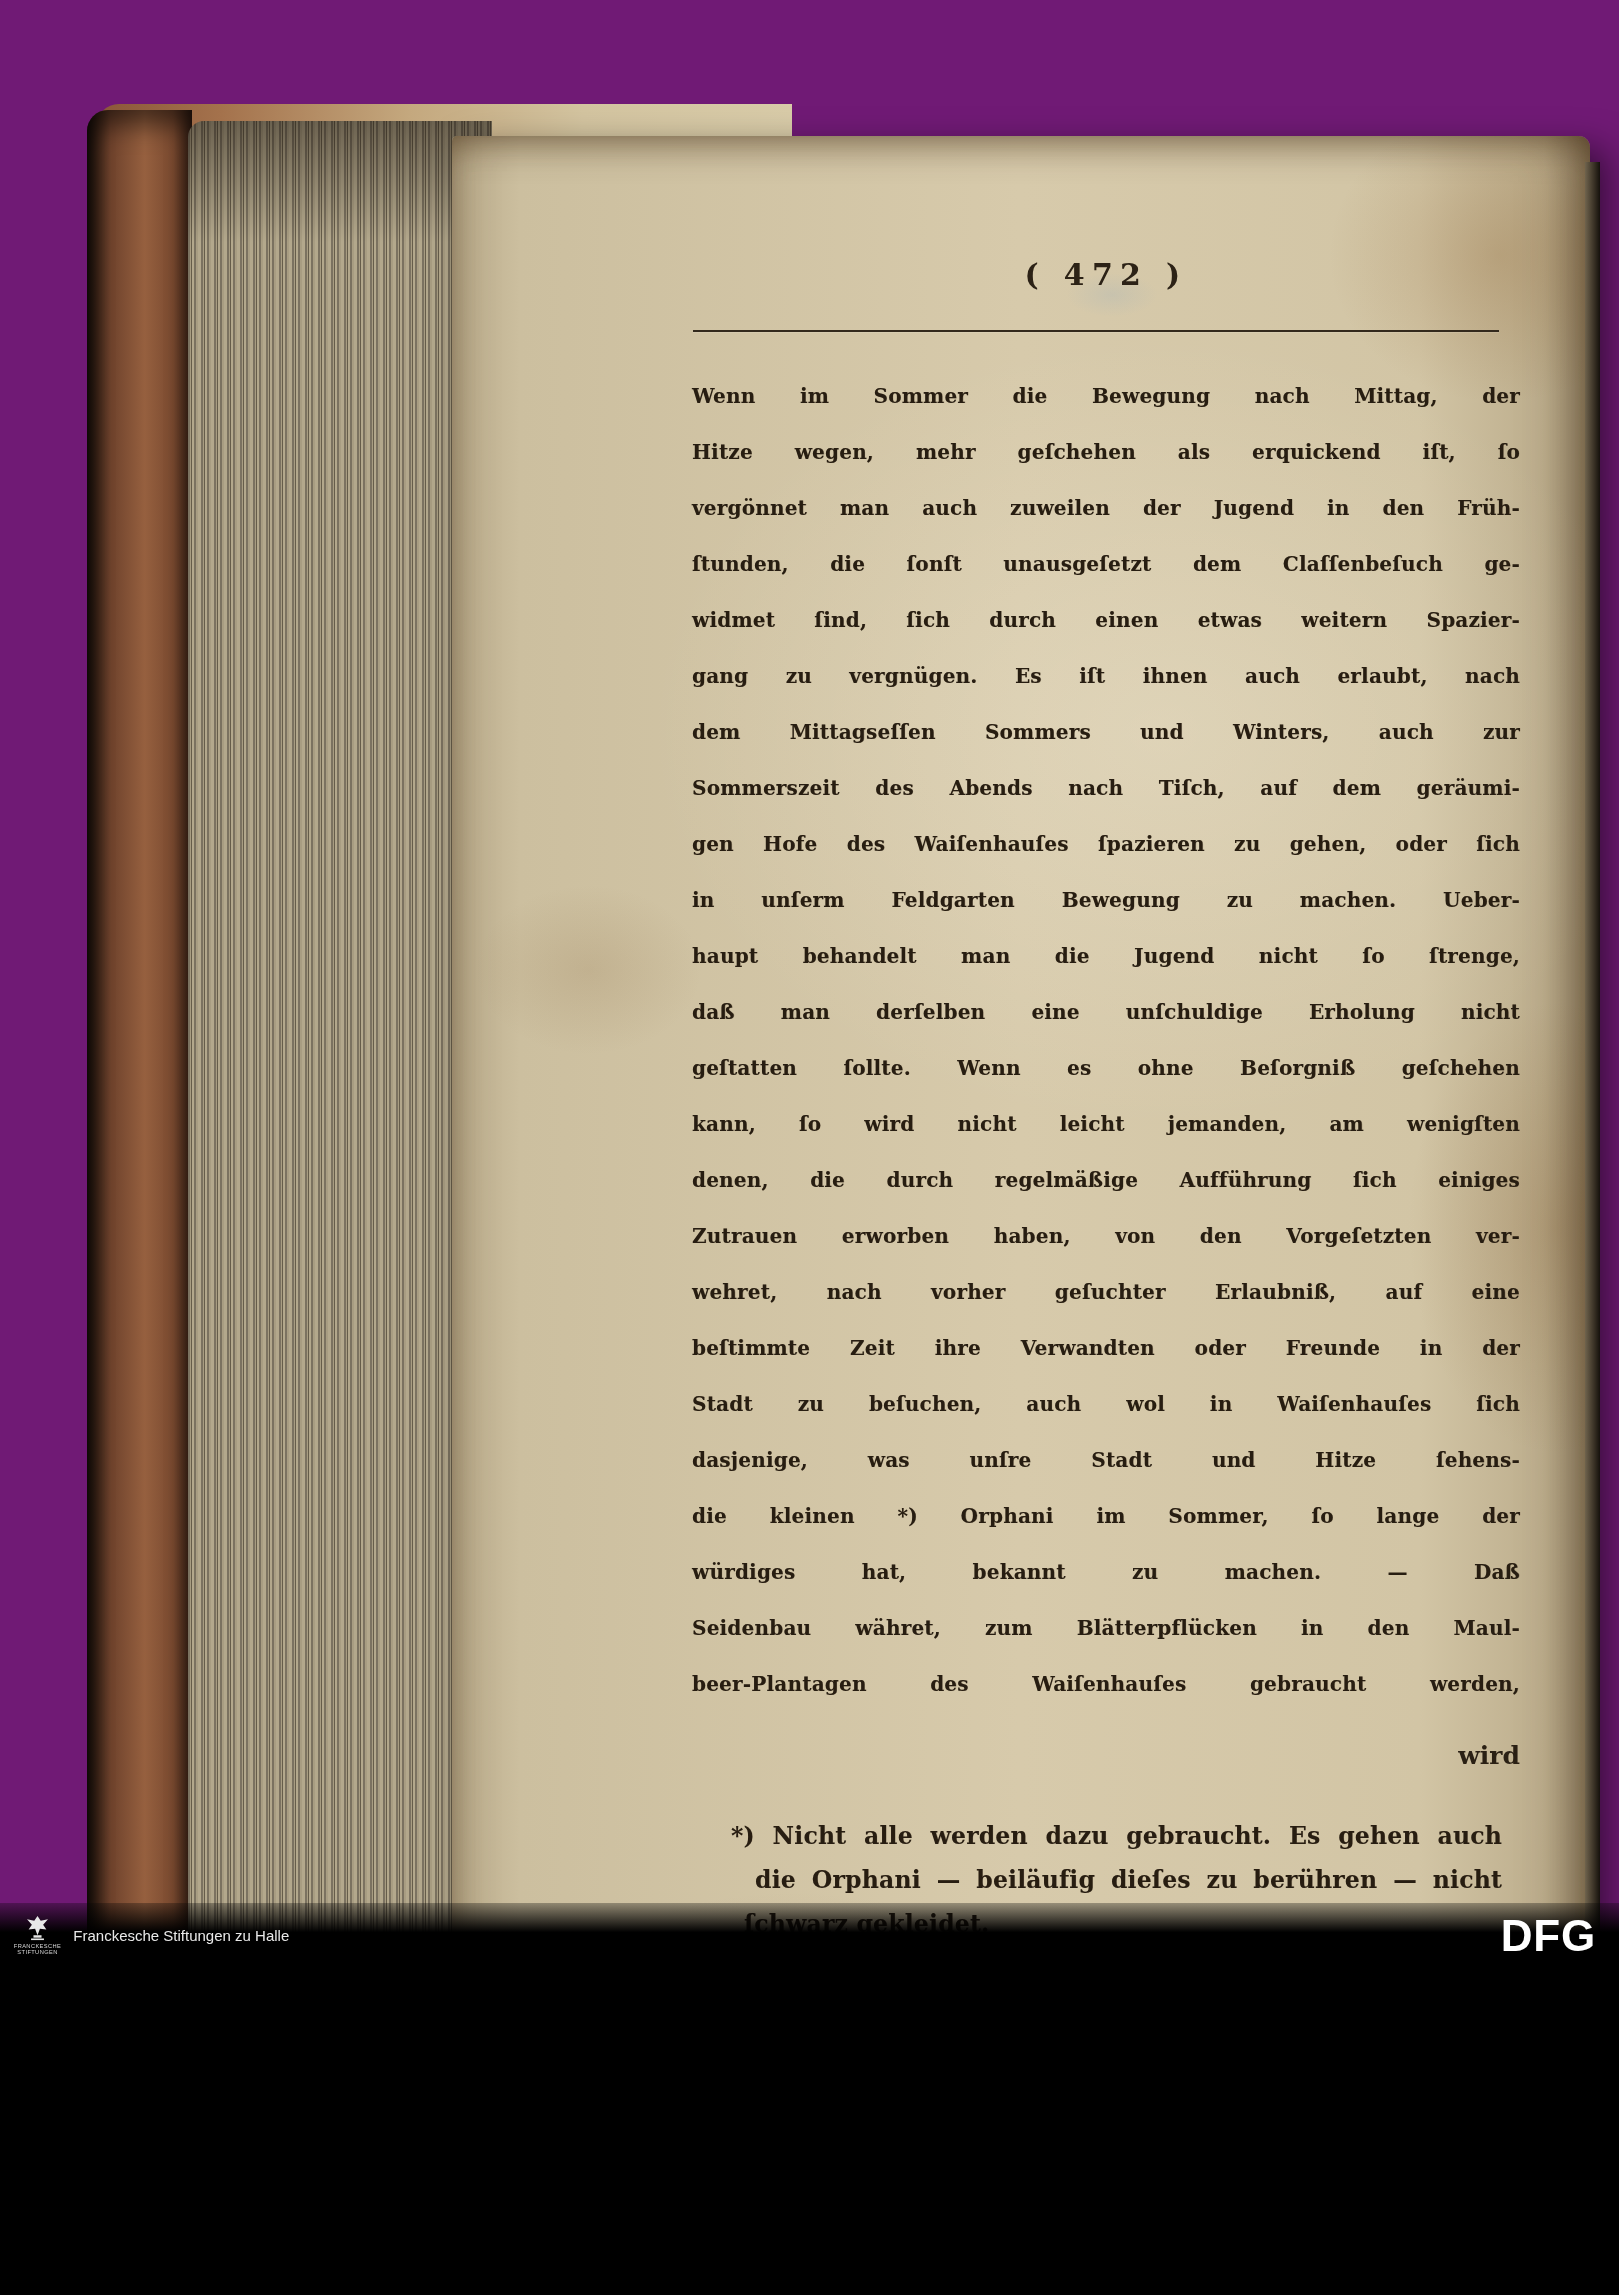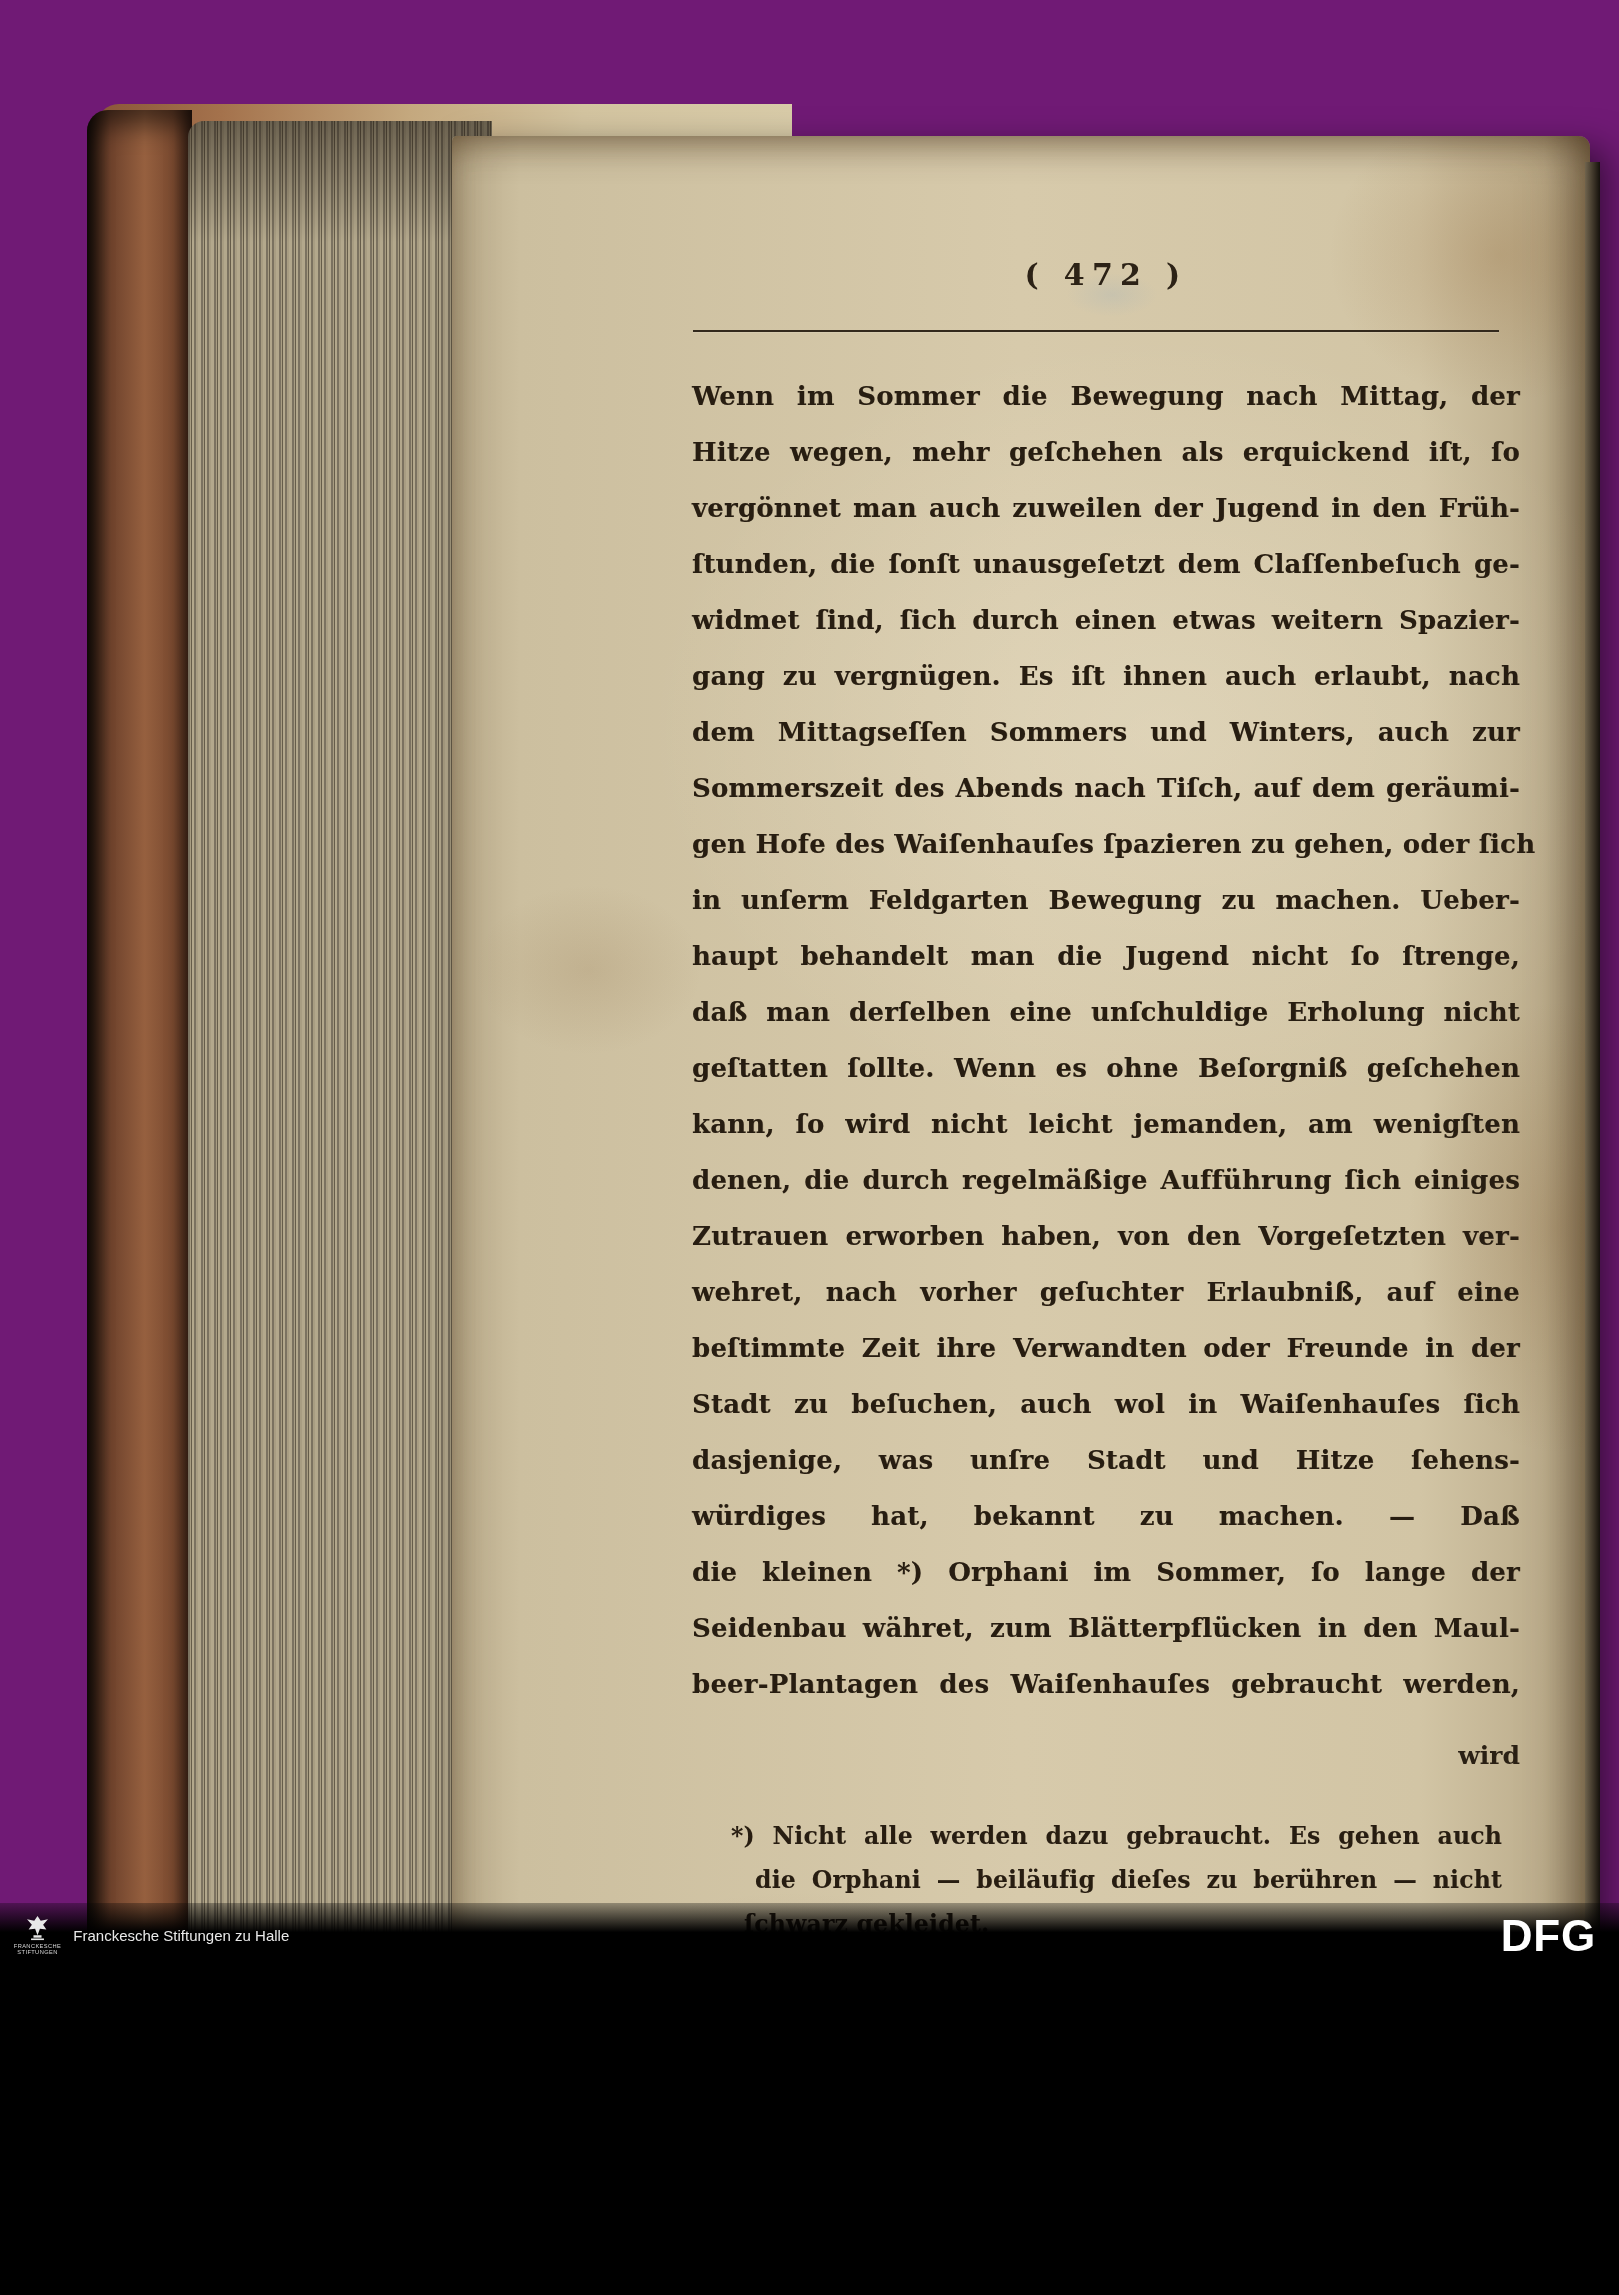--- a/index.html
+++ b/index.html
@@ -72,21 +72,21 @@
     position:absolute; top:121px; left:240px; width:828px;
     text-align:center; font-size:30px; font-weight:700;
     color:#2c2216; letter-spacing:7.3px;
   }
   .rule {
     position:absolute; top:194px; left:241px; width:806px; height:2.4px;
     background:#33291c; box-shadow:0 0.8px 0 rgba(255,255,255,0.14);
   }
   .text-block { position:absolute; top:232px; left:240px; width:828px; }
   .tline {
-    font-size:26px; line-height:56px; font-weight:700; color:#271d11;
+    font-size:20px; line-height:56px; font-weight:700; color:#271d11;
     letter-spacing:0.2px; white-space:nowrap;
     text-align:justify; text-align-last:justify;
     text-shadow:0.3px 0.3px 0.6px rgba(45,28,12,0.35);
   }
   .catchword {
     position:absolute; top:1605px; left:240px; width:828px;
     text-align:right; font-size:25px; font-weight:700; color:#2a2014;
   }
   .footnote { position:absolute; top:1678px; left:279px; width:771px; }
   .fline {
@@ -150,22 +150,22 @@
         <div class="tline">haupt behandelt man die Jugend nicht ſo ſtrenge,</div>
         <div class="tline">daß man derſelben eine unſchuldige Erholung nicht</div>
         <div class="tline">geſtatten ſollte.  Wenn es ohne Beſorgniß geſchehen</div>
         <div class="tline">kann, ſo wird nicht leicht jemanden, am wenigſten</div>
         <div class="tline">denen, die durch regelmäßige Aufführung ſich einiges</div>
         <div class="tline">Zutrauen erworben haben, von den Vorgeſetzten ver-</div>
         <div class="tline">wehret, nach vorher geſuchter Erlaubniß, auf eine</div>
         <div class="tline">beſtimmte Zeit ihre Verwandten oder Freunde in der</div>
         <div class="tline">Stadt zu beſuchen, auch wol in Waiſenhauſes ſich</div>
         <div class="tline">dasjenige, was unſre Stadt und Hitze ſehens-</div>
+        <div class="tline">die kleinen *) Orphani im Sommer, ſo lange der</div>
         <div class="tline">würdiges hat, bekannt zu machen. —  Daß</div>
-        <div class="tline">die kleinen *) Orphani im Sommer, ſo lange der</div>
         <div class="tline">Seidenbau währet, zum Blätterpflücken in den Maul-</div>
         <div class="tline">beer-Plantagen des Waiſenhauſes gebraucht werden,</div>
       </div>
     <div class="catchword">wird</div>
     <div class="footnote" id="footnote">
         <div class="fline fline-0">*) Nicht alle werden dazu gebraucht.  Es gehen auch</div>
         <div class="fline fline-1">die Orphani — beiläufig dieſes zu berühren — nicht</div>
         <div class="fline fline-2">ſchwarz gekleidet.</div>
       </div>
   </div>

